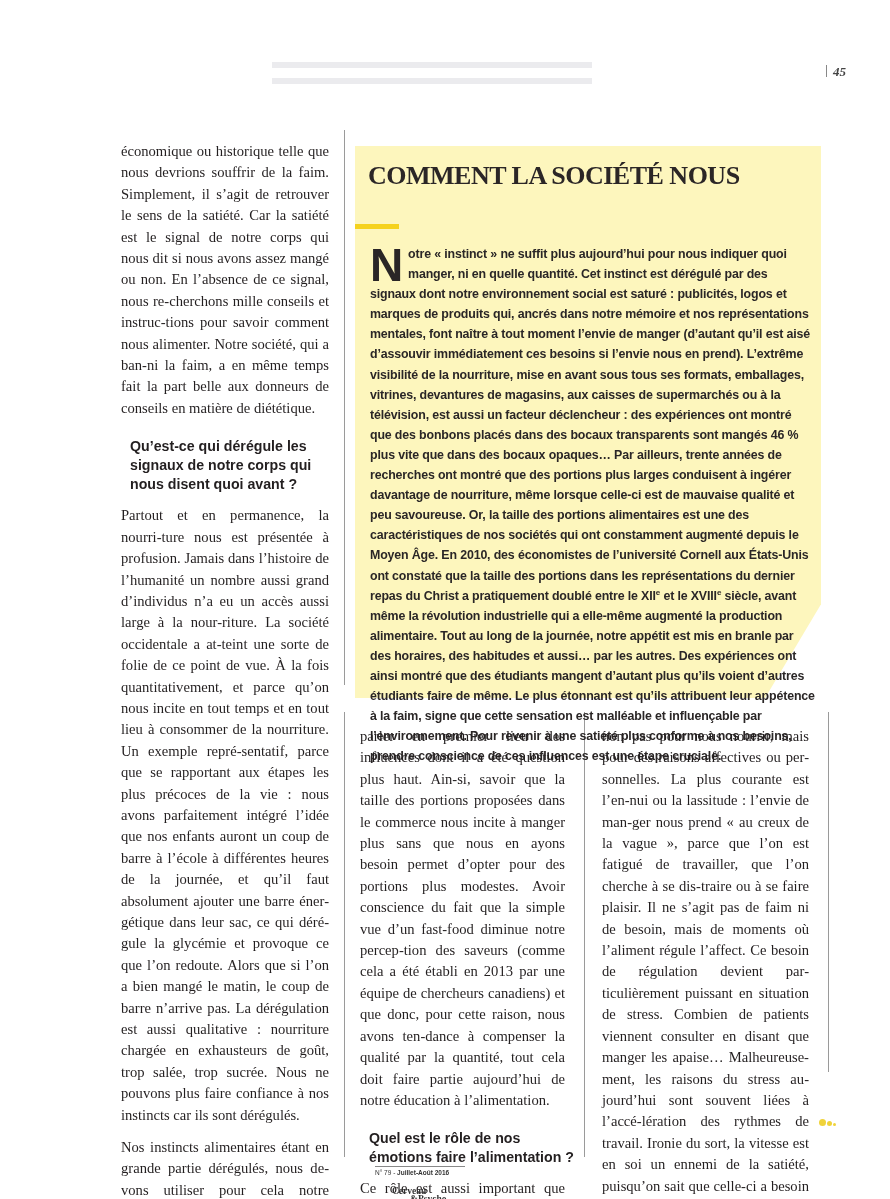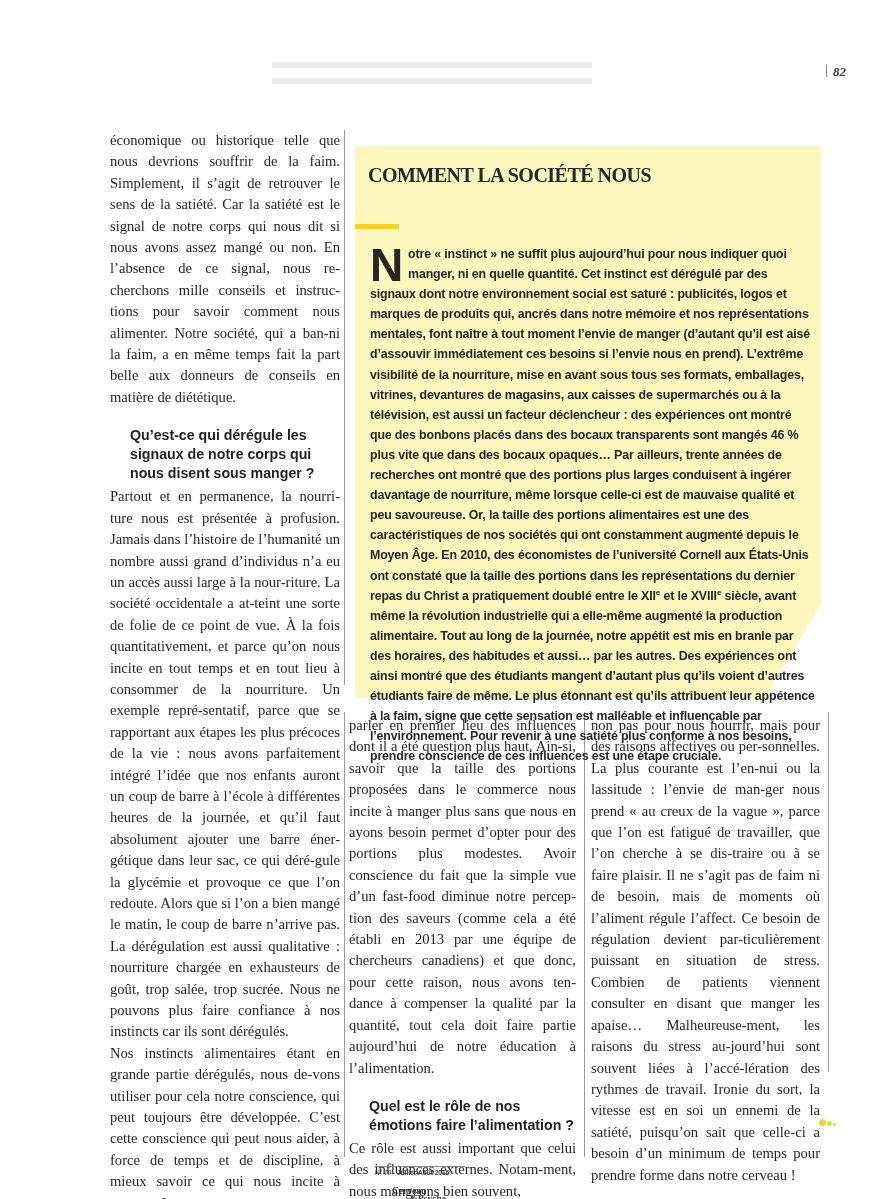--- a/index.html
+++ b/index.html
@@ -16,21 +16,21 @@
   .faded-header {
     position: absolute; left: 272px; top: 62px; width: 320px; height: 40px;
     opacity: 0.12;
   }
   .faded-header div { height: 6px; background: #667; margin-bottom: 10px; }
 
   .col {
     position: absolute; font-size: 14.6px; line-height: 21.4px;
     text-align: justify; hyphens: manual;
   }
-  .col p { margin: 0; font-family: Liberation Serif, serif; }
+  .col p { margin: 11px; font-family: Liberation Serif, serif; }
   .col-1 { left: 110px; top: 130px; width: 230px; }
   .col-2 { left: 349px; top: 715px; width: 227px; }
   .col-3 { left: 591px; top: 715px; width: 229px; }
   .rule { position: absolute; width: 1px; background: #9a9a9a; }
   .rule-a { left: 344px; top: 130px; height: 555px; }
   .rule-b { left: 344px; top: 712px; height: 445px; }
   .rule-c { left: 584px; top: 712px; height: 445px; }
   .rule-d { left: 828px; top: 712px; height: 360px; }
 
   .subhead {
@@ -40,21 +40,21 @@
   }
 
   .box {
     position: absolute; left: 355px; top: 146px; width: 466px; height: 552px;
     background: #fdf6bd;
     clip-path: polygon(0 0, 100% 0, 100% 83%, 88% 100%, 0 100%);
   }
   .box-title {
     position: absolute; left: 368px; top: 160px; width: 445px;
     font-family: "Liberation Serif", "DejaVu Serif", serif; font-weight: bold;
-    font-size: 20px; line-height: 31px; letter-spacing: -0.5px;
+    font-size: 26px; line-height: 31px; letter-spacing: -0.5px;
     color: #2b2626; text-transform: uppercase;
   }
   .box-accent { position: absolute; left: 355px; top: 224px; width: 44px; height: 5px; background: #f5d21e; }
   .box-body {
     position: absolute; left: 370px; top: 244px; width: 445px;
     font-family: "Liberation Sans", "DejaVu Sans", sans-serif; font-weight: bold;
     font-size: 12.4px; line-height: 20.1px; color: #2a2626;
     letter-spacing: -0.15px;
   }
   .dropcap {
@@ -81,30 +81,30 @@
   .footer-issue b { font-weight: bold; }
 </style>
 </head>
 <body>
 
 <div class="faded-header">
     <div></div>
     <div></div>
   </div>
 
-<div class="page-number"><span class="bar"></span><span>82</span></div>
+<div class="page-number"><span class="bar"></span><span>45</span></div>
 
 <div class="rule rule-a"></div>
 <div class="rule rule-b"></div>
 <div class="rule rule-c"></div>
 <div class="rule rule-d"></div>
 
 <div class="col col-1">
   <p>économique ou historique telle que nous devrions souffrir de la faim. Simplement, il s’agit de retrouver le sens de la satiété. Car la satiété est le signal de notre corps qui nous dit si nous avons assez mangé ou non. En l’absence de ce signal, nous re-cherchons mille conseils et instruc-tions pour savoir comment nous alimenter. Notre société, qui a ban-ni la faim, a en même temps fait la part belle aux donneurs de conseils en matière de diététique.</p>
-  <div class="subhead">Qu’est-ce qui dérégule les signaux de notre corps qui nous disent sous manger ?</div>
+  <div class="subhead">Qu’est-ce qui dérégule les signaux de notre corps qui nous disent quoi avant ?</div>
   <p>Partout et en permanence, la nourri-ture nous est présentée à profusion. Jamais dans l’histoire de l’humanité un nombre aussi grand d’individus n’a eu un accès aussi large à la nour-riture. La société occidentale a at-teint une sorte de folie de ce point de vue. À la fois quantitativement, et parce qu’on nous incite en tout temps et en tout lieu à consommer de la nourriture. Un exemple repré-sentatif, parce que se rapportant aux étapes les plus précoces de la vie : nous avons parfaitement intégré l’idée que nos enfants auront un coup de barre à l’école à différentes heures de la journée, et qu’il faut absolument ajouter une barre éner-gétique dans leur sac, ce qui déré-gule la glycémie et provoque ce que l’on redoute. Alors que si l’on a bien mangé le matin, le coup de barre n’arrive pas. La dérégulation est aussi qualitative : nourriture chargée en exhausteurs de goût, trop salée, trop sucrée. Nous ne pouvons plus faire confiance à nos instincts car ils sont dérégulés.</p>
   <p>Nos instincts alimentaires étant en grande partie dérégulés, nous de-vons utiliser pour cela notre conscience, qui peut toujours être développée. C’est cette conscience qui peut nous aider, à force de temps et de discipline, à mieux savoir ce qui nous incite à manger. Je veux</p>
 </div>
 
 <div class="box"></div>
 <div class="box-title">
   <div>Comment la société nous</div>
 </div>
 <div class="box-accent"></div>
 <div class="box-body">

